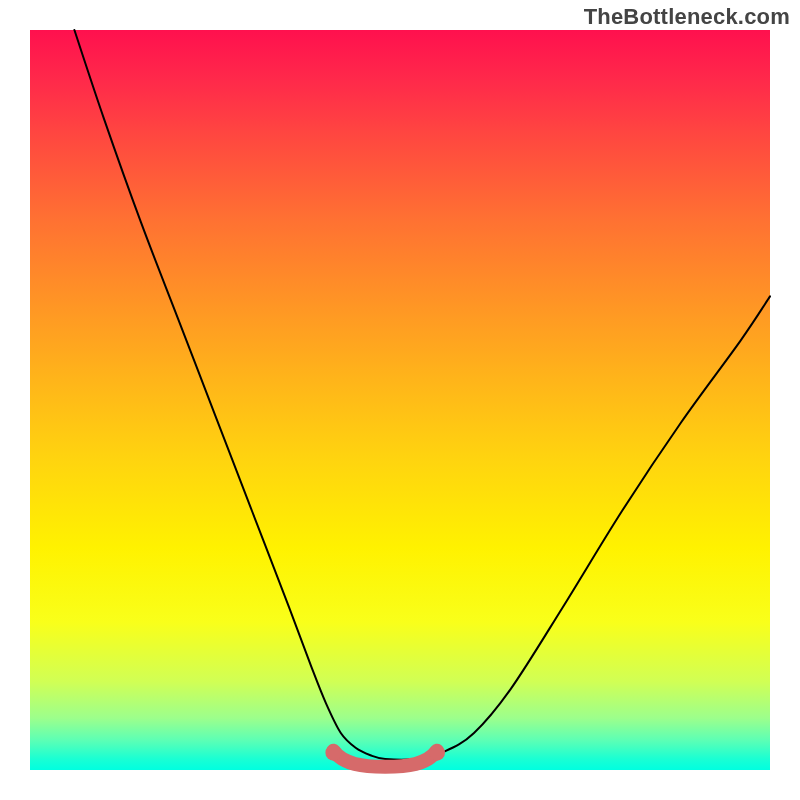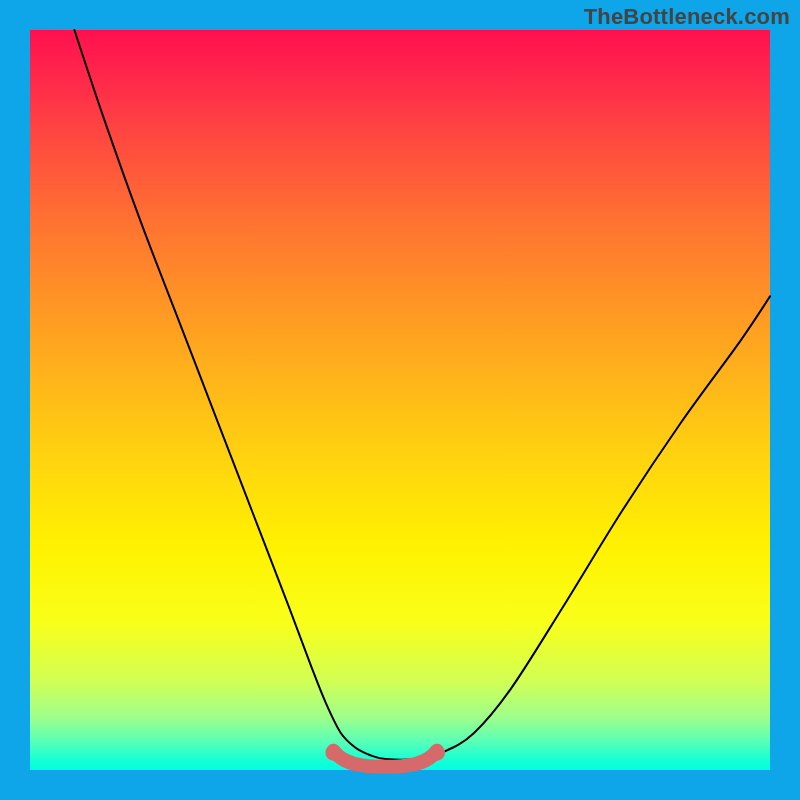--- a/index.html
+++ b/index.html
@@ -8,21 +8,21 @@
     width: 800px;
     height: 800px;
     overflow: hidden;
     background: #000;
     font-family: Arial, Helvetica, sans-serif;
   }
   .frame {
     position: relative;
     width: 800px;
     height: 800px;
-    background: #0ea5e9;
+    background: #ffffff;
   }
   .watermark {
     position: absolute;
     top: 4px;
     right: 10px;
     color: #444;
     font-size: 22px;
     font-weight: 600;
     letter-spacing: 0.2px;
     user-select: none;

